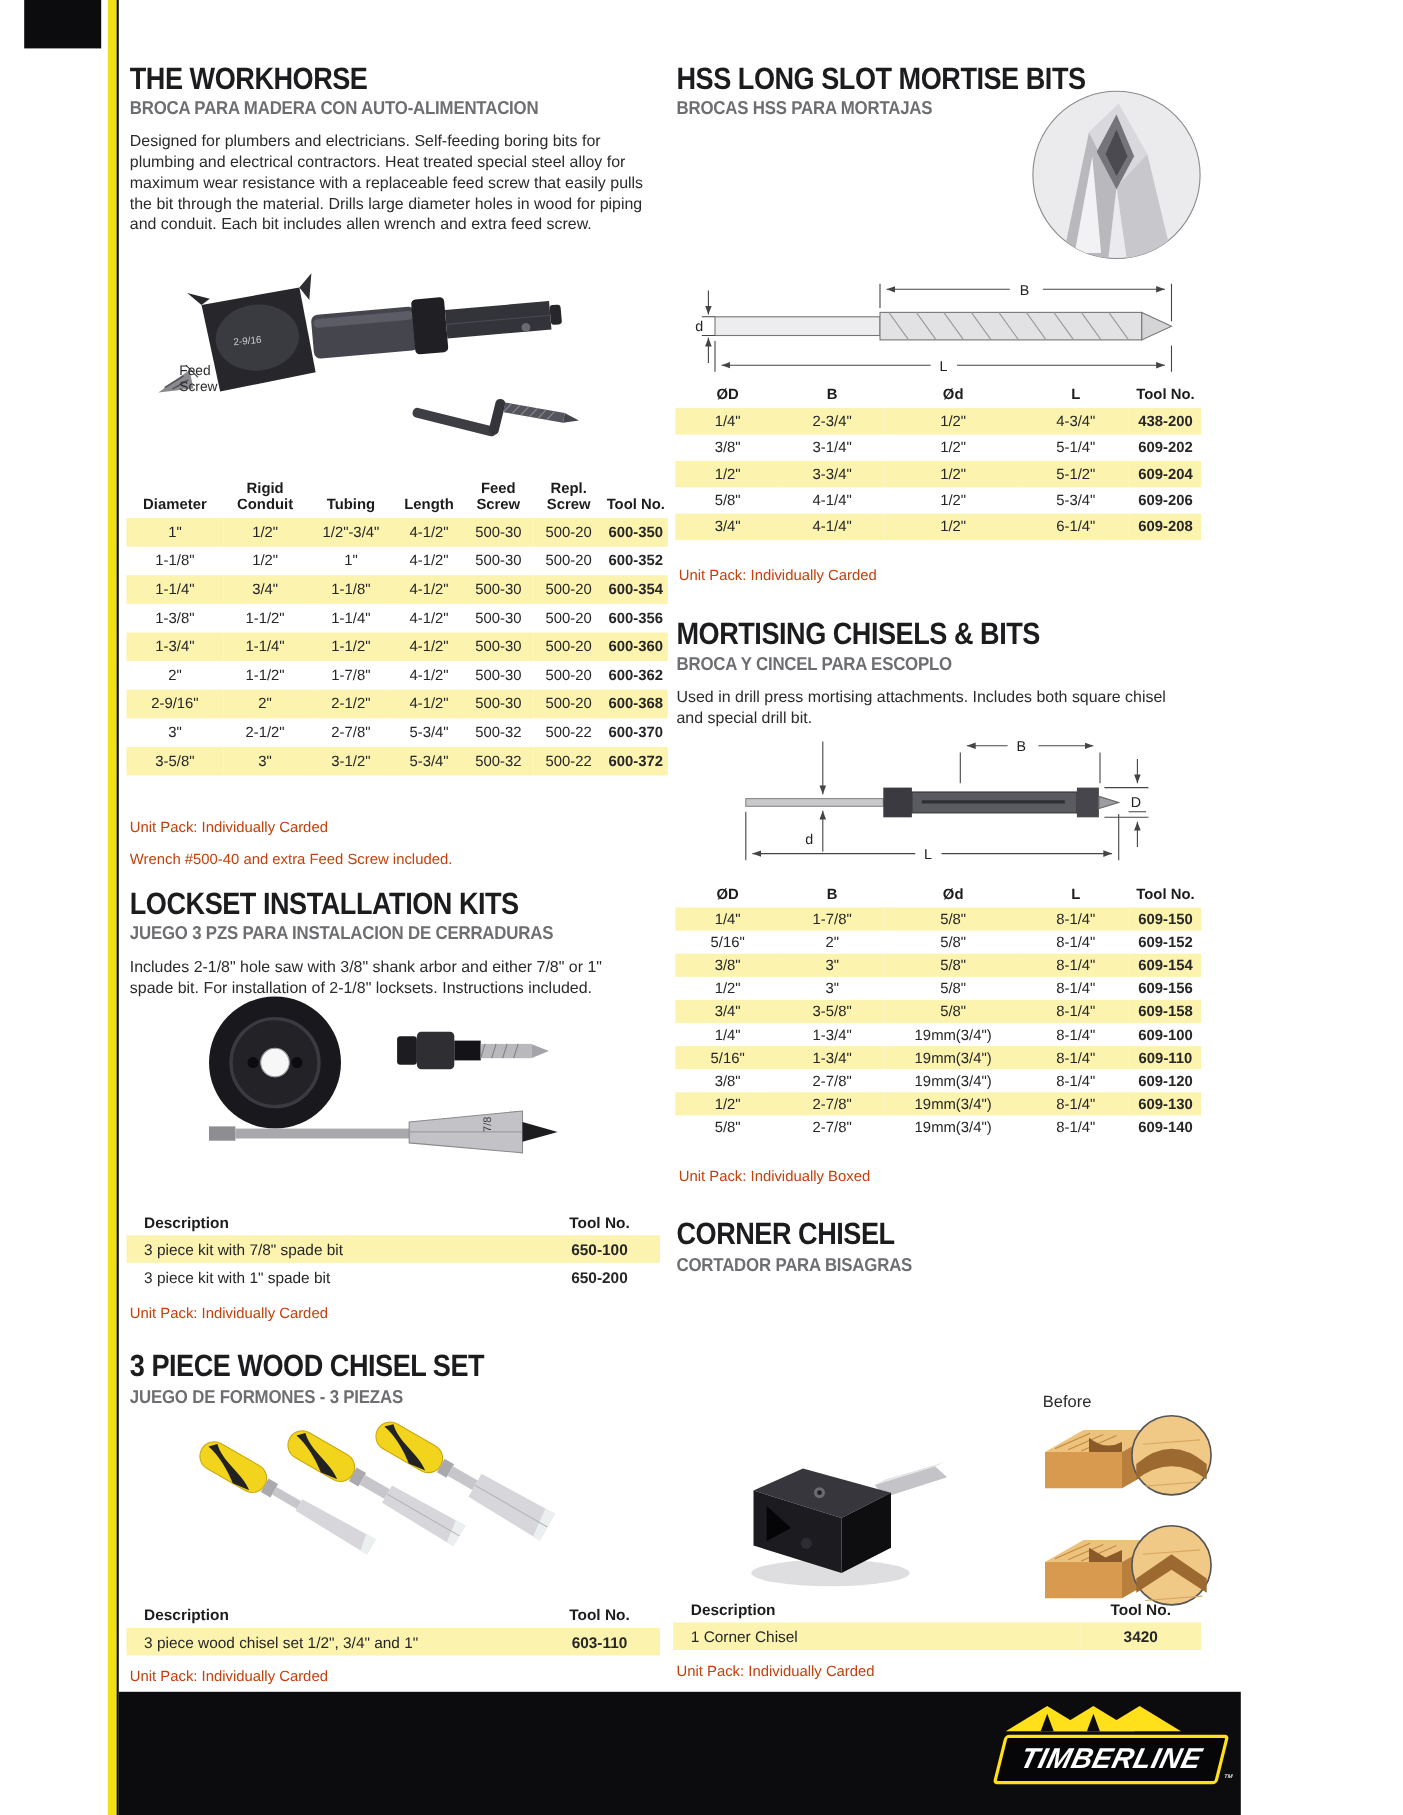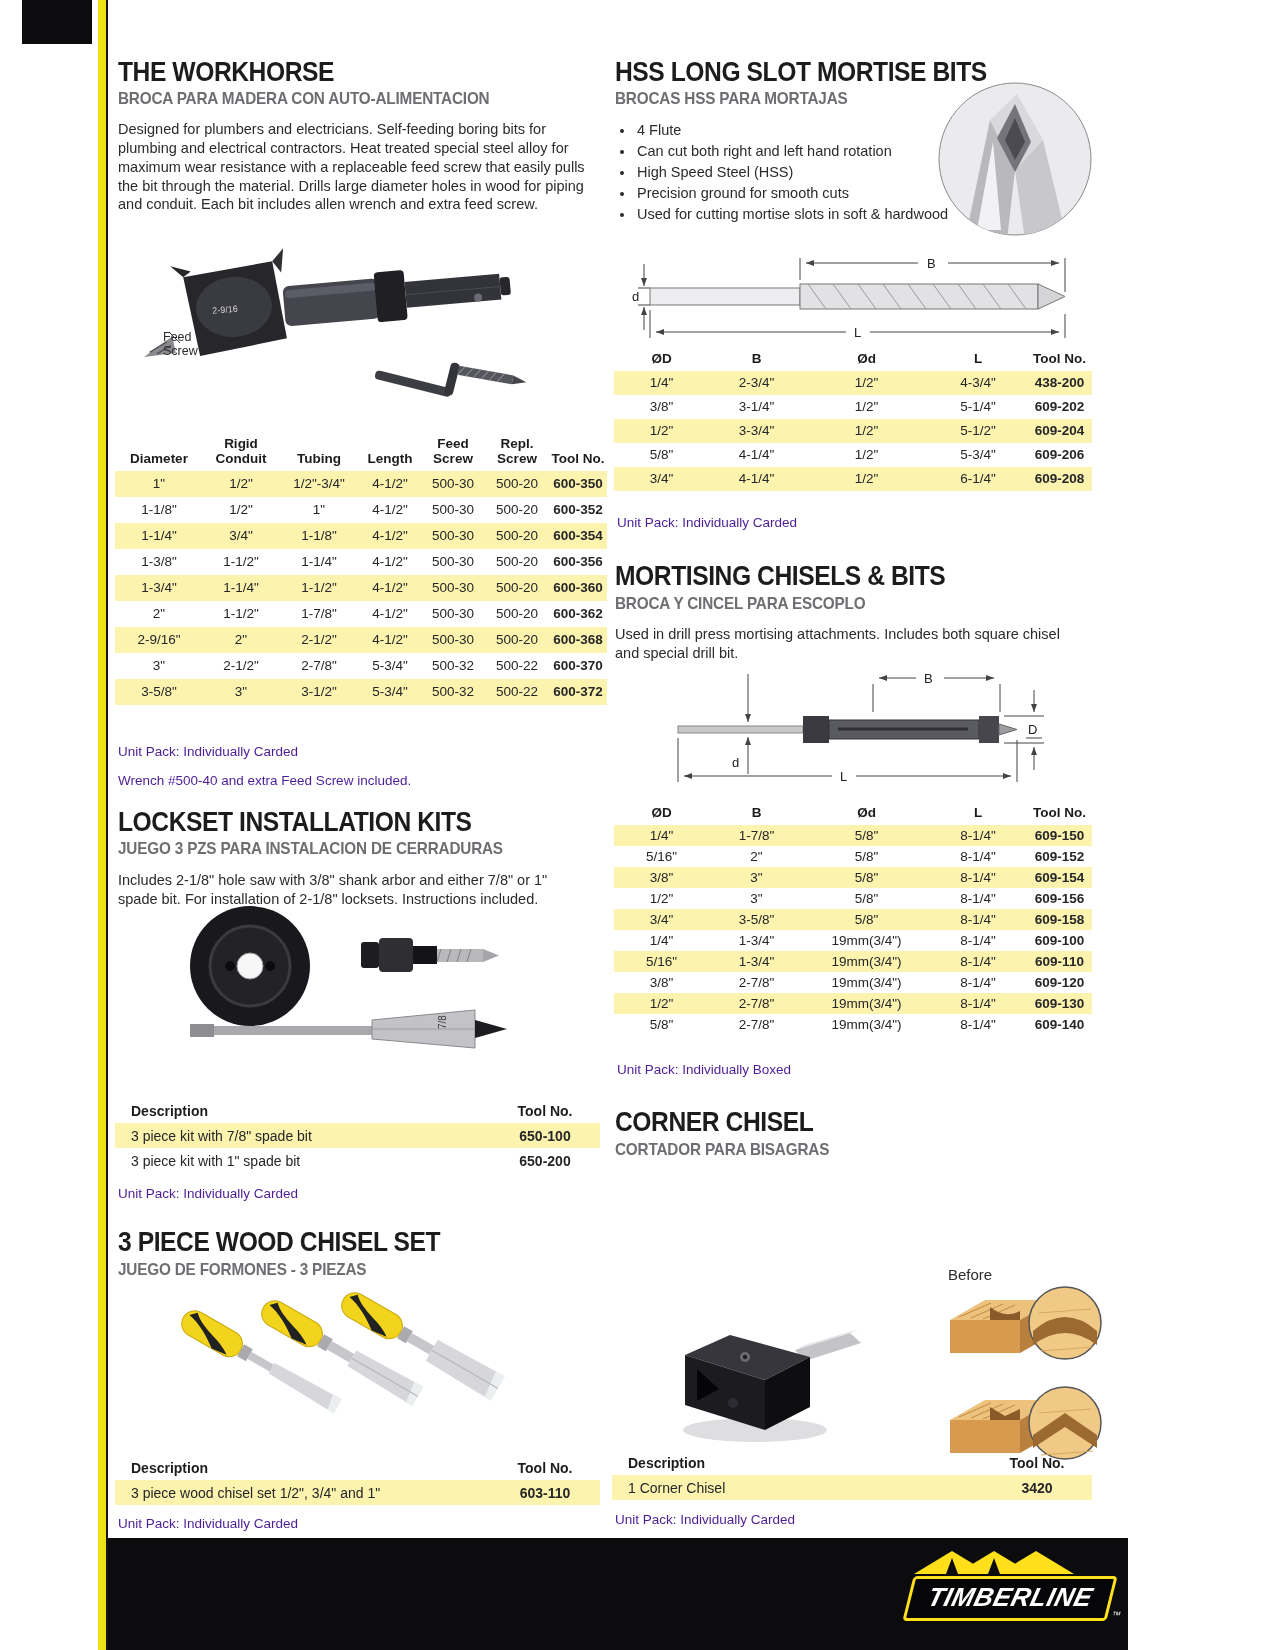--- a/index.html
+++ b/index.html
@@ -8,21 +8,21 @@
   
   .edge-stripe{left:98px;top:0;width:8px;height:1650px;background:#F0E114;}
   .edge-rule{left:106px;top:0;width:2px;height:1650px;background:#121214;}
   .corner-box{left:22px;top:0;width:70px;height:44px;background:#0c0c0e;}
   .sidebar{left:1153px;top:0;width:122px;height:1650px;background:#0c0c0e;}
   .footer-band{left:108px;top:1538px;width:1167px;height:112px;background:#0c0c0e;}
   
   .h1{font-weight:700;font-size:28px;color:#1c1c1e;letter-spacing:-.5px;white-space:nowrap;transform:scaleX(.88);transform-origin:left top;}
   .h2{font-weight:700;font-size:17px;color:#6d6e71;letter-spacing:-.2px;white-space:nowrap;transform:scaleX(.9);transform-origin:left top;}
   .body-txt{font-size:14.5px;line-height:1.3;color:#2b2b2d;}
-  .unit{font-size:13.5px;color:#4c1d95;}
+  .unit{font-size:13.5px;color:#c2410c;}
   .callout{font-size:12.5px;line-height:1.15;color:#2b2b2d;}
   ul.bullets{margin:0;padding-left:17px;font-size:14.5px;line-height:1.45;color:#2b2b2d;}
   ul.bullets li{padding-left:2px;}
   
   table{border-collapse:collapse;table-layout:fixed;}
   .spec{font-size:13.5px;color:#262628;}
   .spec th{text-align:center;vertical-align:bottom;font-size:13.5px;line-height:1.1;padding:0 0 4px 0;color:#1c1c1e;}
   .spec .hlx{display:block;}
   .spec td{text-align:center;}
   .spec.wh td{padding:5.5px 0;}
@@ -330,27 +330,20 @@
         <tr>
           <td>3 piece wood chisel set 1/2", 3/4" and 1"</td>
           <td>603-110</td>
         </tr>
       </tbody>
   </table>
   <div class="abs unit" style="left:118px;top:1516px">Unit Pack: Individually Carded</div>
 
   <div class="abs h1" style="left:615px;top:56px">HSS LONG SLOT MORTISE BITS</div>
   <div class="abs h2" style="left:615px;top:89px">BROCAS HSS PARA MORTAJAS</div>
-  <ul class="bullets abs" style="left:618px;top:120px;width:330px">
-    <li>4 Flute</li>
-    <li>Can cut both right and left hand rotation</li>
-    <li>High Speed Steel (HSS)</li>
-    <li>Precision ground for smooth cuts</li>
-    <li>Used for cutting mortise slots in soft &amp; hardwood</li>
-  </ul>
 
   <svg class="abs" style="left:935px;top:80px" width="160" height="158" viewBox="0 0 160 158">
     <defs>
         <clipPath id="cc">
           <circle cx="80" cy="79" r="76"></circle>
         </clipPath>
       </defs>
     <circle cx="80" cy="79" r="76" fill="#ebebed" stroke="#8a8a8e"></circle>
     <g clip-path="url(#cc)">
       <polygon points="30,160 55,40 80,90 72,160" fill="#b9b9bd"></polygon>

